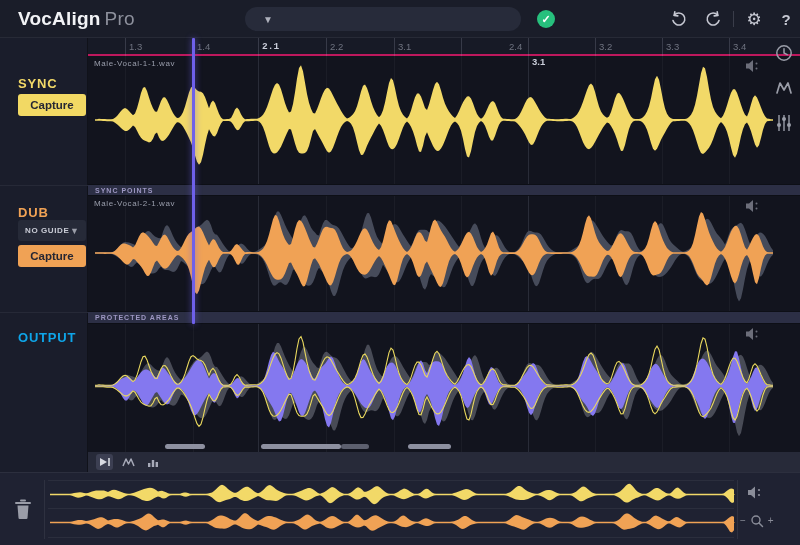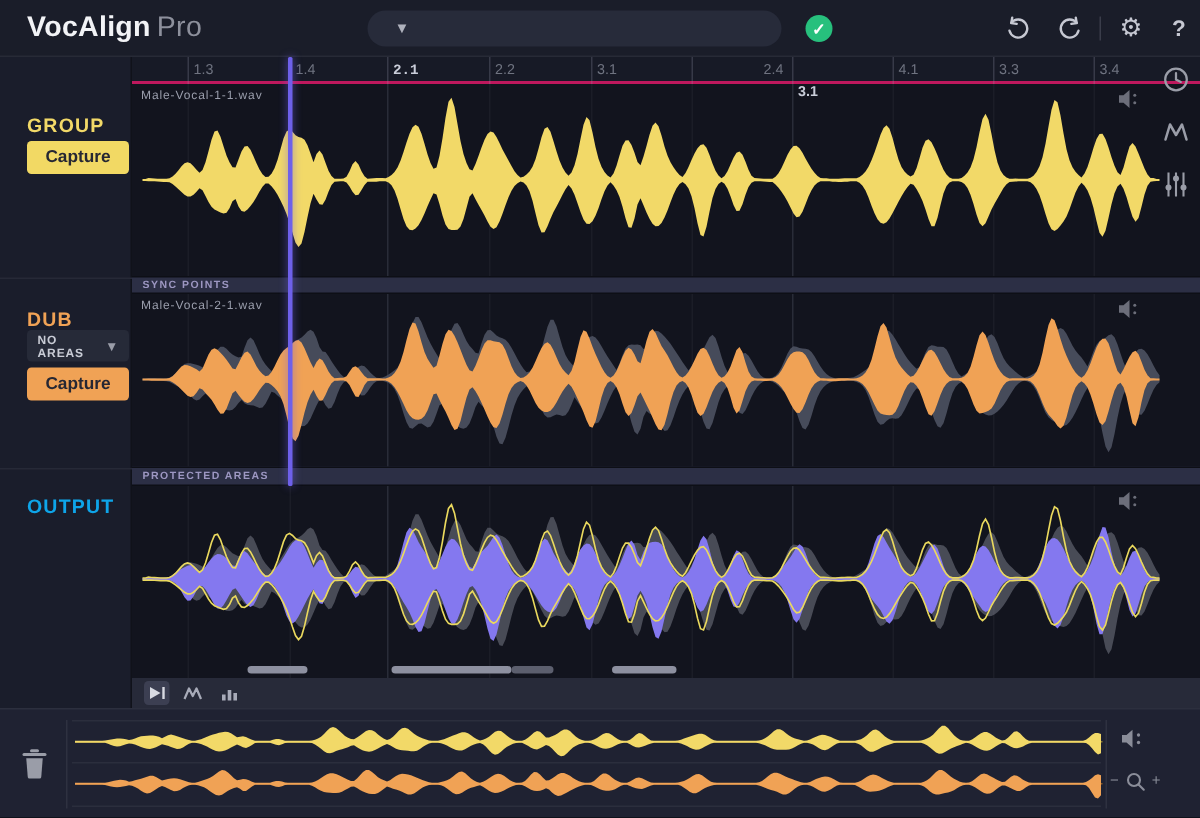--- a/index.html
+++ b/index.html
@@ -95,27 +95,27 @@
       </svg>
     </div>
     <div class="hdivider"></div>
     <div class="hicon gear" style="left:744px;">⚙</div>
     <div class="hicon help" style="left:776px;">?</div>
   </div>
 
   <div class="body">
 
     <div class="left-panel">
-      <div class="track-title" style="top:38px;color:#f2d968;">GROUP</div>
+      <div class="track-title" style="top:38px;color:#f2d968;">SYNC</div>
       <button class="btn" style="top:56px;background:#f2d964;">Capture</button>
       <div class="lp-sep" style="top:147px;"></div>
 
       <div class="track-title" style="top:167px;color:#f0a255;">DUB</div>
       <div class="group-select" style="top:182px;">
-        <span class="glabel">NO AREAS</span>
+        <span class="glabel">NO GUIDE</span>
         <span class="chev">▼</span>
       </div>
       <button class="btn" style="top:207px;background:#f0a255;">Capture</button>
       <div class="lp-sep" style="top:274px;"></div>
 
       <div class="track-title" style="top:292px;color:#0ea5e9;">OUTPUT</div>
     </div>
 
     <div class="main">
       <div class="ruler" id="ruler">
@@ -127,21 +127,21 @@
           <div class="tick-label bar" style="left: 174px; font-family: Liberation Mono, monospace;">2.1</div>
           <div class="tick-mark" style="left: 238px;"></div>
           <div class="tick-label" style="left: 242px;">2.2</div>
           <div class="tick-mark" style="left: 306px;"></div>
           <div class="tick-label" style="left: 310px;">3.1</div>
           <div class="tick-mark" style="left: 373px;"></div>
           <div class="tick-label" style="left: 377px; margin-left: 44px;">2.4</div>
           <div class="tick-mark" style="left: 440px;"></div>
           <div class="tick-label bar" style="left: 444px; margin-top: 15px;">3.1</div>
           <div class="tick-mark" style="left: 507px;"></div>
-          <div class="tick-label" style="left: 511px;">4.1</div>
+          <div class="tick-label" style="left: 511px;">3.2</div>
           <div class="tick-mark" style="left: 574px;"></div>
           <div class="tick-label" style="left: 578px;">3.3</div>
           <div class="tick-mark" style="left: 641px;"></div>
           <div class="tick-label" style="left: 645px;">3.4</div>
         </div>
       <div id="gridlines">
           <div class="gridline" style="left: 37px; top: 18px; height: 396px;"></div>
           <div class="gridline" style="left: 105px; top: 18px; height: 396px;"></div>
           <div class="gridline bar" style="left: 170px; top: 18px; height: 396px;"></div>
           <div class="gridline" style="left: 238px; top: 18px; height: 396px;"></div>

